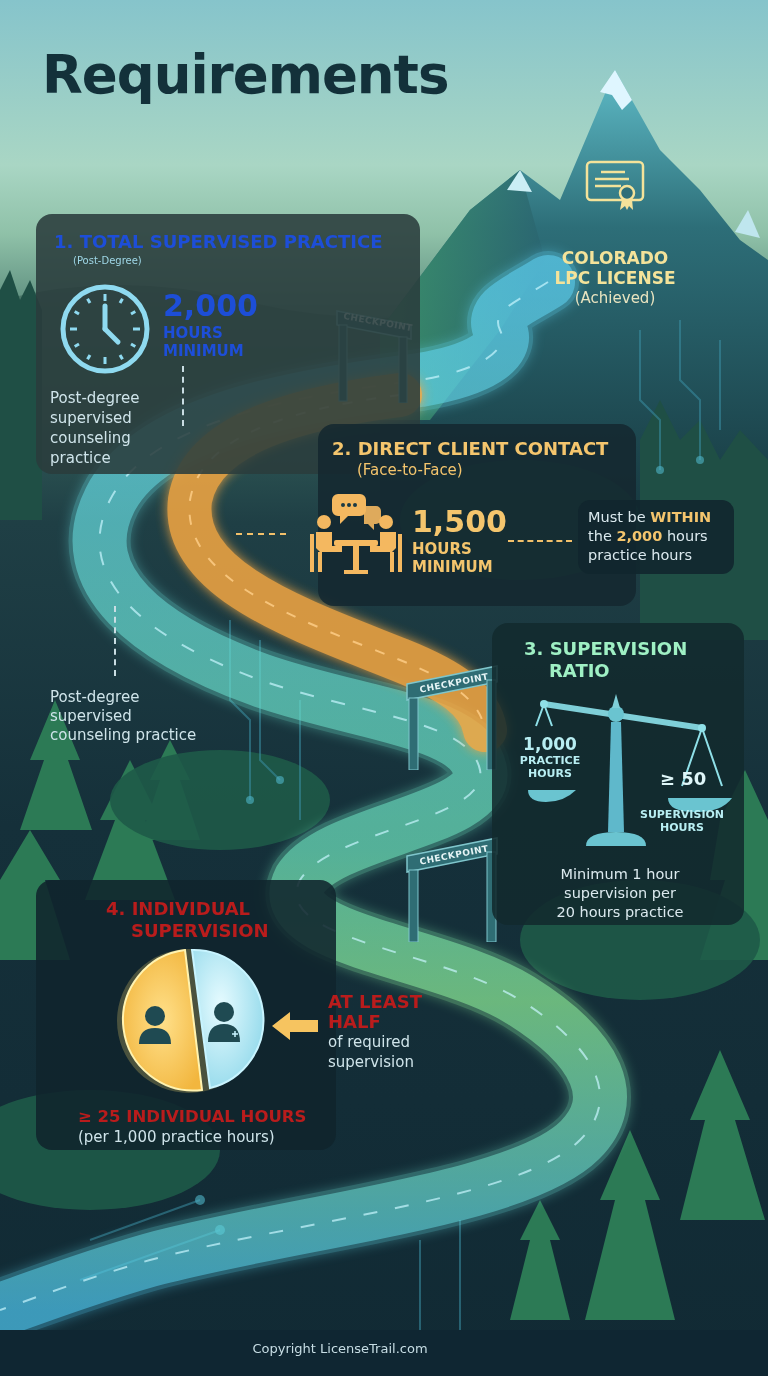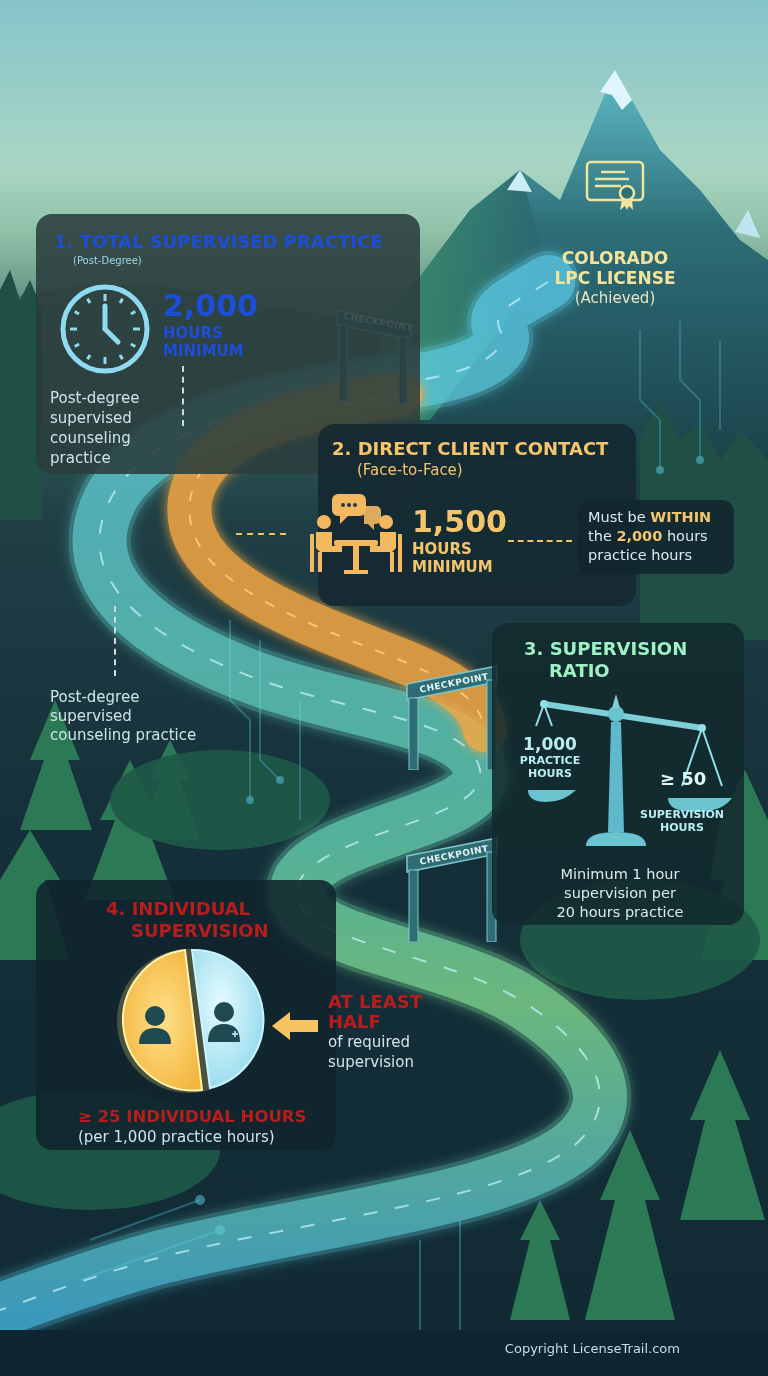--- a/index.html
+++ b/index.html
@@ -29,21 +29,21 @@
   .txt-light { color: #cfe4ea; }
 
   .dash-v { border-left: 2px dashed #c9dde3; width: 0; }
   .dash-h { border-top: 2px dashed #f2c06a; height: 0; }
 
   .license { color: #f4e39a; text-align: center; font-weight: bold; font-size: 17px; line-height: 20px; }
   .license .sub { font-weight: normal; font-size: 15px; color: #e9e4c0; }
 
   .footer {
     left: 0; top: 1338px; width: 680px; height: 38px;
-    background: #0f2632; text-align: right;
+    background: #0f2632; text-align: center;
     font-size: 13px; line-height: 22px; color: #c7dde4;
   }
   .checkpoint-label {
     font-size: 9px; font-weight: bold; color: #e6f5f6; letter-spacing: 0.5px;
   }
 </style>
 </head>
 <body>
 
 <svg class="bg" width="768" height="1376" viewBox="0 0 768 1376">
@@ -126,20 +126,21 @@
   <path d="M548 282 C 520 300, 490 310, 500 330 C 510 350, 480 370, 420 380 C 300 395, 150 420, 110 500 C 70 580, 150 640, 260 680 C 360 715, 470 720, 480 770 C 490 820, 330 830, 300 880 C 270 940, 440 950, 520 1000 C 600 1050, 620 1100, 580 1140 C 520 1200, 300 1220, 150 1260 C 80 1280, 30 1300, 0 1310" fill="none" stroke="url(#pathG)" stroke-width="54" stroke-linecap="round" opacity="0.55"></path>
   <path d="M548 282 C 520 300, 490 310, 500 330 C 510 350, 480 370, 420 380 C 300 395, 150 420, 110 500 C 70 580, 150 640, 260 680 C 360 715, 470 720, 480 770 C 490 820, 330 830, 300 880 C 270 940, 440 950, 520 1000 C 600 1050, 620 1100, 580 1140 C 520 1200, 300 1220, 150 1260 C 80 1280, 30 1300, 0 1310" fill="none" stroke="#c9f6ff" stroke-width="2" stroke-dasharray="14 18" opacity="0.7"></path>
 
   <path d="M400 395 C 280 410, 200 440, 190 500 C 180 580, 300 620, 400 660 C 450 680, 480 700, 485 730" fill="none" stroke="#f6a843" stroke-width="44" stroke-linecap="round" opacity="0.85" filter="url(#glow)"></path>
   <path d="M400 395 C 280 410, 200 440, 190 500 C 180 580, 300 620, 400 660 C 450 680, 480 700, 485 730" fill="none" stroke="#ffd08a" stroke-width="2" stroke-dasharray="10 14" opacity="0.8"></path>
 
   <rect x="0" y="1330" width="768" height="46" fill="#0f2632"></rect>
 </svg>
 
 <div class="abs title">
+  <div>Requirements</div>
 </div>
 
 <div class="abs" style="left:585px; top:160px; width:60px; height:52px;">
   <svg width="60" height="52" viewBox="0 0 60 52">
     <rect x="2" y="2" width="56" height="38" rx="4" fill="none" stroke="#f4e39a" stroke-width="2.5"></rect>
     <line x1="16" y1="12" x2="40" y2="12" stroke="#f4e39a" stroke-width="2.5"></line>
     <line x1="10" y1="19" x2="44" y2="19" stroke="#f4e39a" stroke-width="2.5"></line>
     <line x1="10" y1="26" x2="36" y2="26" stroke="#f4e39a" stroke-width="2.5"></line>
     <circle cx="42" cy="33" r="7" fill="#2d6e78" stroke="#f4e39a" stroke-width="2.5"></circle>
     <path d="M37 39 L35 50 L40 46 L42 50 L44 46 L48 50 L47 39" fill="#f4e39a"></path>

